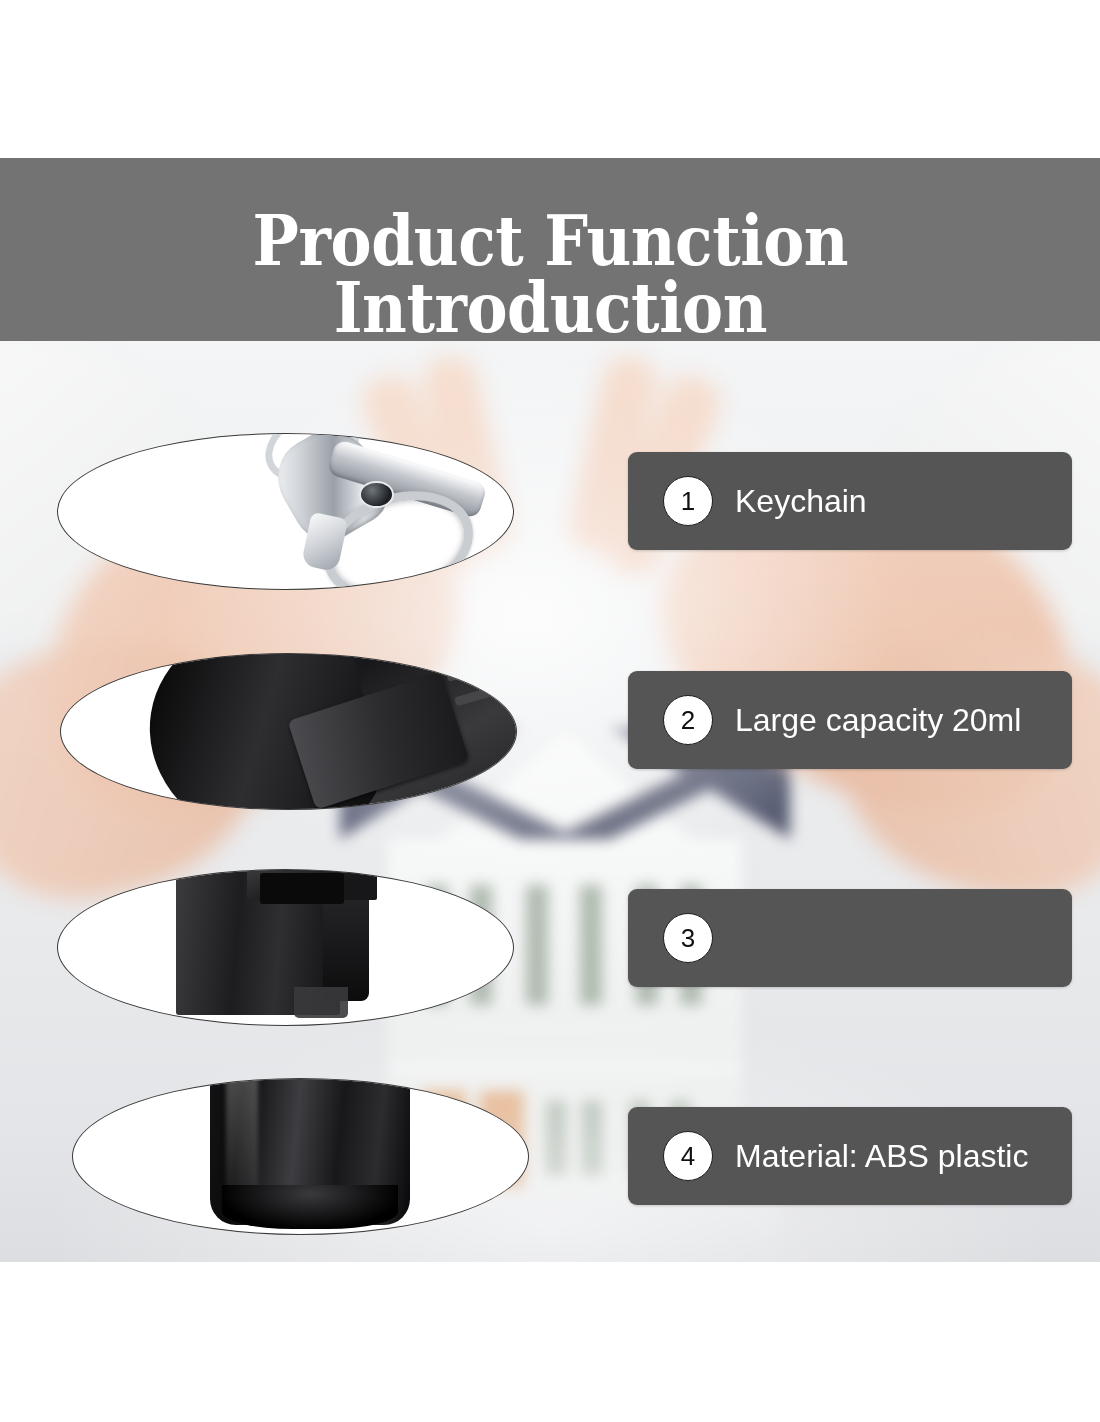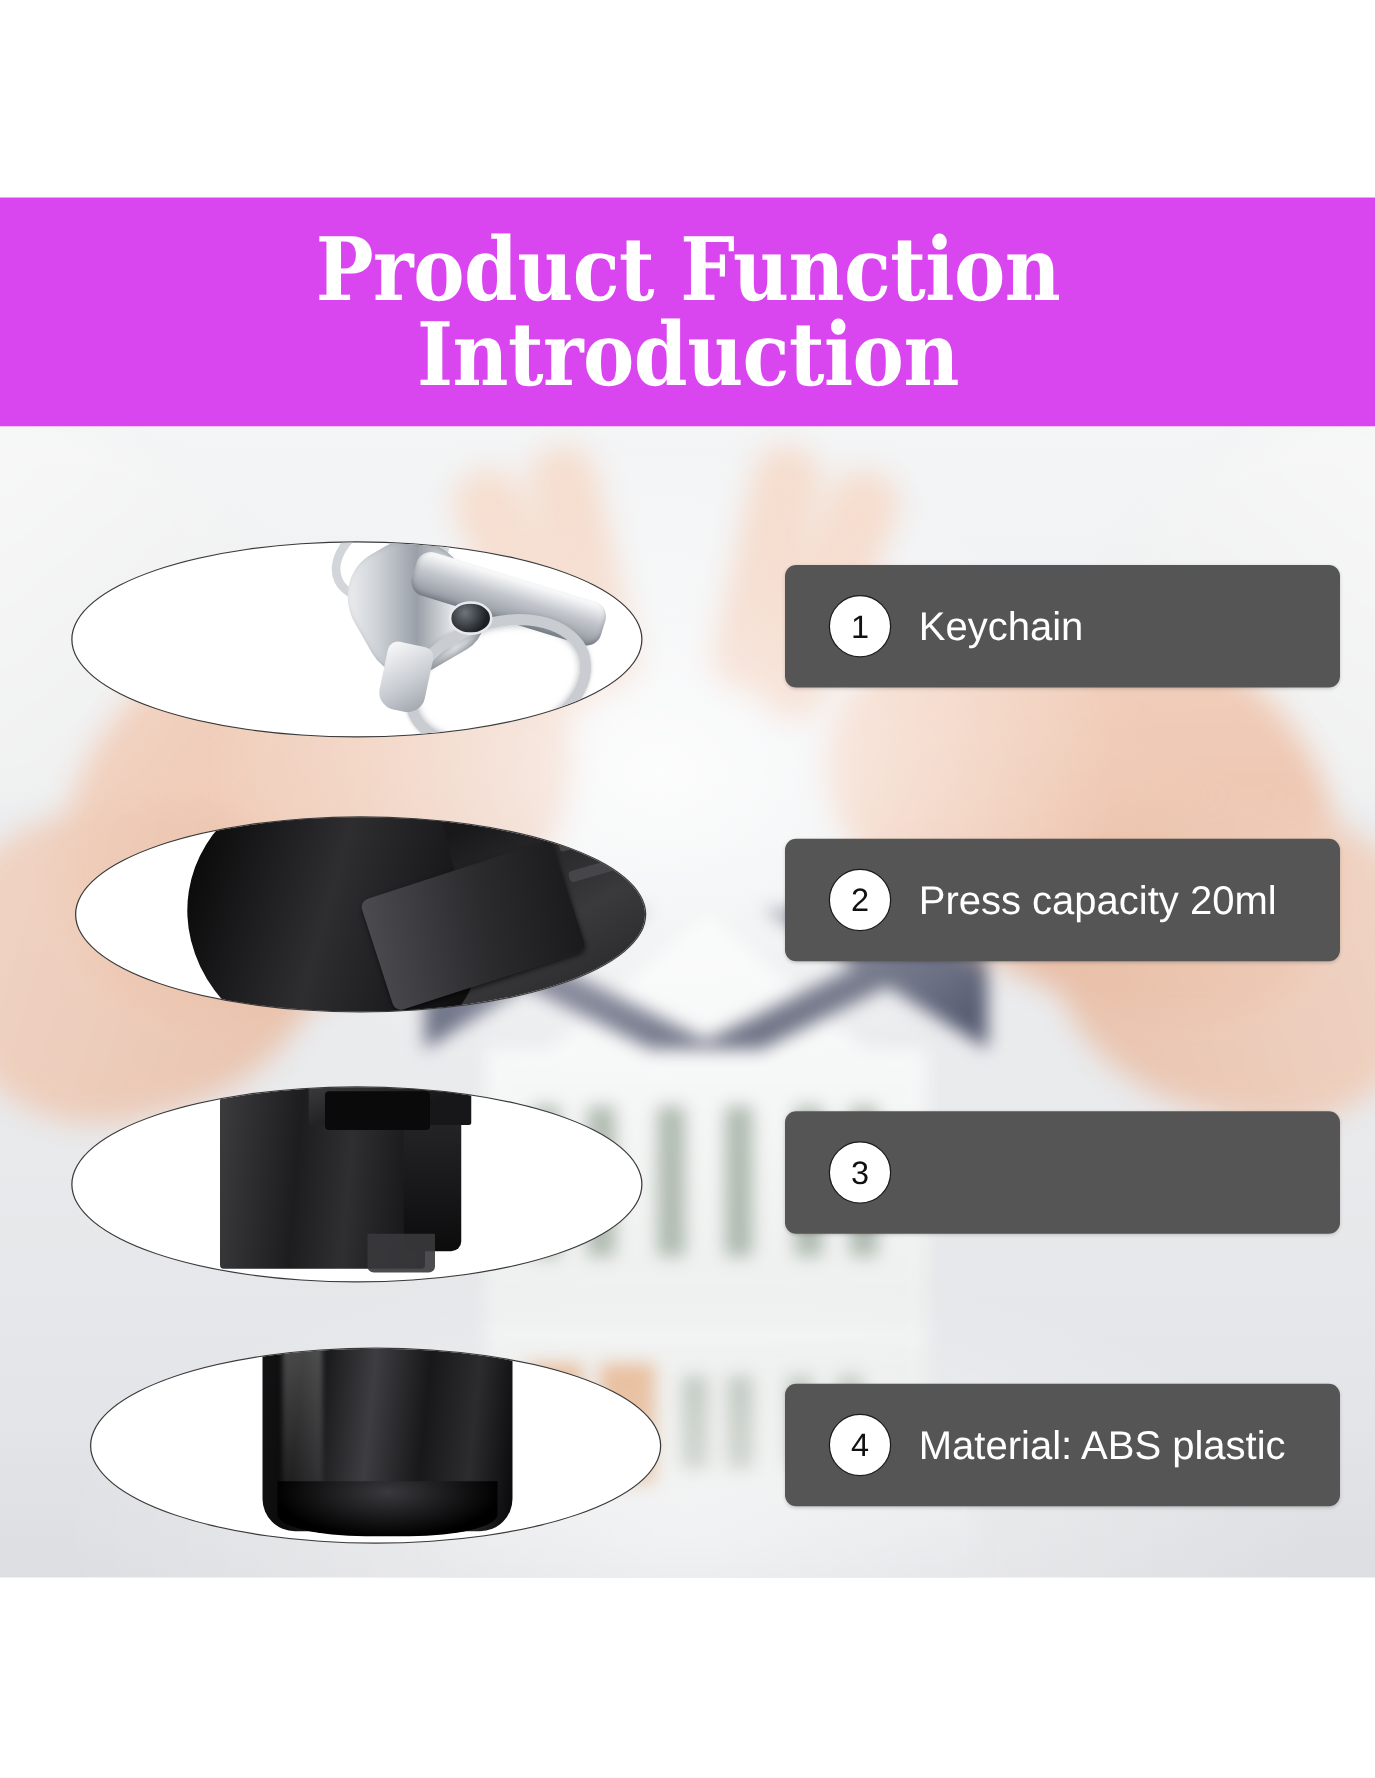--- a/index.html
+++ b/index.html
@@ -5,22 +5,22 @@
   html,body{margin:0;padding:0;background:#ffffff;}
   body{
     width:1100px;height:1422px;position:relative;overflow:hidden;
     font-family:"Liberation Sans", sans-serif;
     background:#ffffff;
   }
 
   
   .header-band{
     position:absolute;left:0;top:158px;width:1100px;height:183px;
-    background:#d946ef;
-    display:flex;align-items:center;justify-content:center;
+    background:#737373;
+    display:flex;align-items:flex-end;justify-content:center;
     z-index:6;
   }
   .header-title{
     font-family:"DejaVu Serif","Liberation Serif",serif;
     font-weight:bold;
     color:#ffffff;
     font-size:70px;
     line-height:0.96;
     text-align:center;
     letter-spacing:-0.5px;
@@ -400,21 +400,21 @@
     </div>
   </div>
 
   <div class="label-box" style="left:628px;top:111px;">
     <div class="num-circle">1</div>
     <div class="label-text">Keychain</div>
   </div>
 
   <div class="label-box" style="left:628px;top:330px;">
     <div class="num-circle">2</div>
-    <div class="label-text">Press capacity 20ml</div>
+    <div class="label-text">Large capacity 20ml</div>
   </div>
 
   <div class="label-box" style="left:628px;top:548px;">
     <div class="num-circle">3</div>
   </div>
 
   <div class="label-box" style="left:628px;top:766px;">
     <div class="num-circle">4</div>
     <div class="label-text">Material: ABS plastic</div>
   </div>

